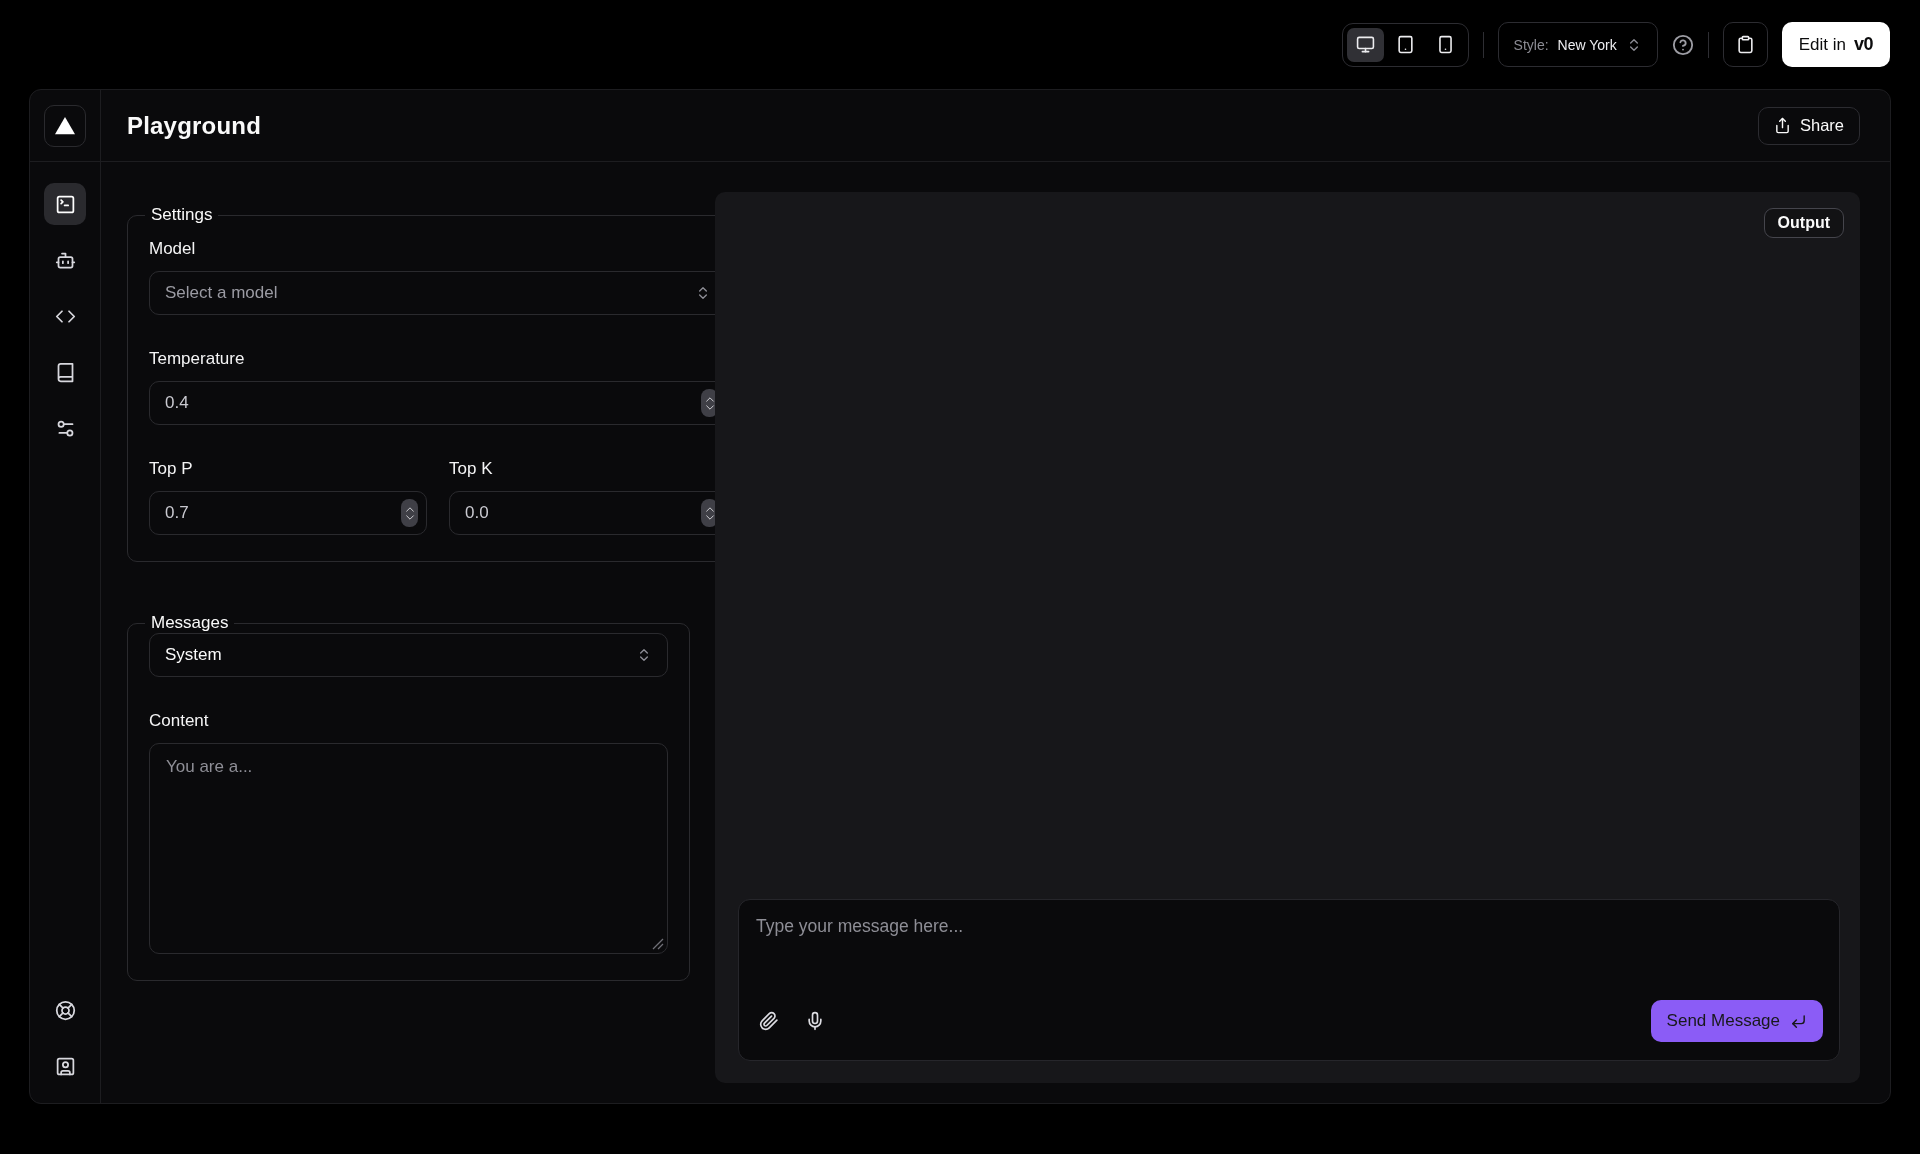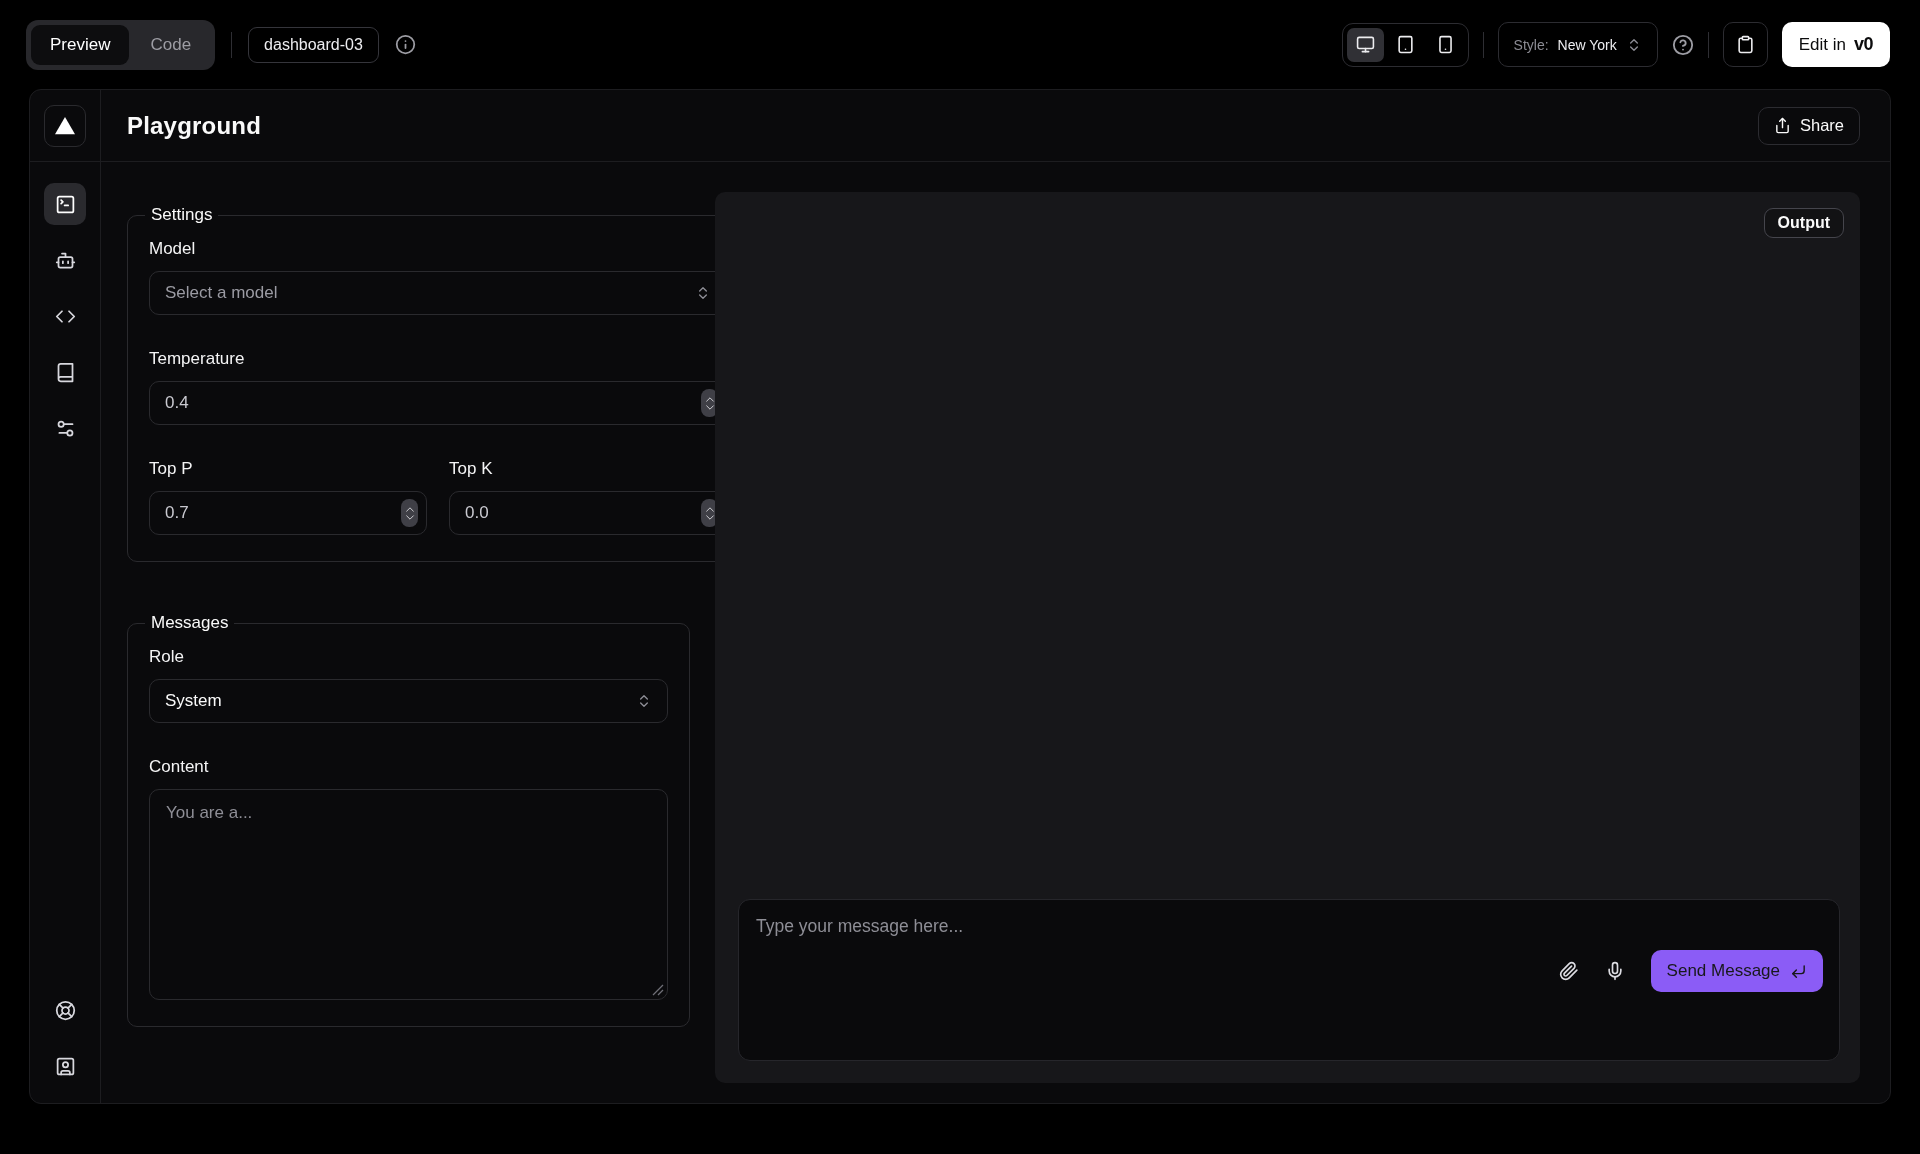--- a/index.html
+++ b/index.html
@@ -92,50 +92,35 @@
     padding:13px 16px; font:400 17px "Liberation Sans",sans-serif; color:#fafafa; }
   .content-area textarea::placeholder { color:#8e8e96; }
   .resize-grip { position:absolute; right:3px; bottom:3px; color:#6f6f77; pointer-events:none; }
 
   
   .output-panel { flex:1; position:relative; background:#17171a; border-radius:10px; min-width:0; }
   .output-badge { position:absolute; top:16px; right:16px; border:1px solid #45454c; border-radius:9px;
     padding:5px 13px; font-size:16px; font-weight:600; color:#fafafa; background:rgba(10,10,12,0.35); }
 
   .composer { position:absolute; left:23px; right:20px; bottom:22px; height:162px; background:#0a0a0c;
-    border:1px solid #26262b; border-radius:12px; display:flex; flex-direction:row; overflow:hidden; }
+    border:1px solid #26262b; border-radius:12px; display:flex; flex-direction:column; overflow:hidden; }
   .composer textarea { flex:1; background:transparent; border:none; outline:none; resize:none;
     padding:16px 17px 0; font:400 17.5px "Liberation Sans",sans-serif; color:#fafafa; }
   .composer textarea::placeholder { color:#8e8e96; }
   .composer-row { display:flex; align-items:center; padding:0 16px 18px 20px; gap:26px; }
   .comp-icon-btn { background:none; border:none; color:#dcdce2; cursor:pointer; display:flex; align-items:center; }
   .send-btn { margin-left:auto; height:42px; background:#8b5cf6; color:#18181b; border:none; border-radius:10px;
     padding:0 16px; display:flex; align-items:center; gap:10px; font:500 17px "Liberation Sans",sans-serif; cursor:pointer; }
 
   input::-webkit-outer-spin-button, input::-webkit-inner-spin-button { -webkit-appearance:none; }
 </style>
 </head>
 <body>
 
 <div class="toolbar">
-  <div class="tb-left">
-    <div class="vtoggle">
-      <button class="vt-btn active">Preview</button>
-      <button class="vt-btn">Code</button>
-    </div>
-    <div class="tb-divider"></div>
-    <div class="block-badge">dashboard-03</div>
-    <button class="icon-plain">
-      <svg class="ic" width="21" height="21" viewBox="0 0 24 24">
-          <circle cx="12" cy="12" r="10"></circle>
-          <path d="M12 16v-4"></path>
-          <path d="M12 8h.01"></path>
-        </svg>
-    </button>
-  </div>
 
   <div class="tb-right">
     <div class="device-group">
       <button class="dev-btn active">
         <svg class="ic" width="19" height="19" viewBox="0 0 24 24">
             <rect width="20" height="14" x="2" y="3" rx="2"></rect>
             <line x1="8" x2="16" y1="21" y2="21"></line>
             <line x1="12" x2="12" y1="17" y2="21"></line>
           </svg>
       </button>
@@ -320,21 +305,20 @@
                     </svg>
                 </span>
               </div>
             </div>
           </div>
         </fieldset>
 
         <fieldset class="panel">
           <legend class="panel-legend">Messages</legend>
 
-          <label class="field-label first">Role</label>
           <div class="select-box">
             <span>System</span>
             <svg class="ic chev" width="16" height="16" viewBox="0 0 24 24">
                 <path d="m7 15 5 5 5-5"></path>
                 <path d="m7 9 5-5 5 5"></path>
               </svg>
           </div>
 
           <label class="field-label">Content</label>
           <div class="content-area">

